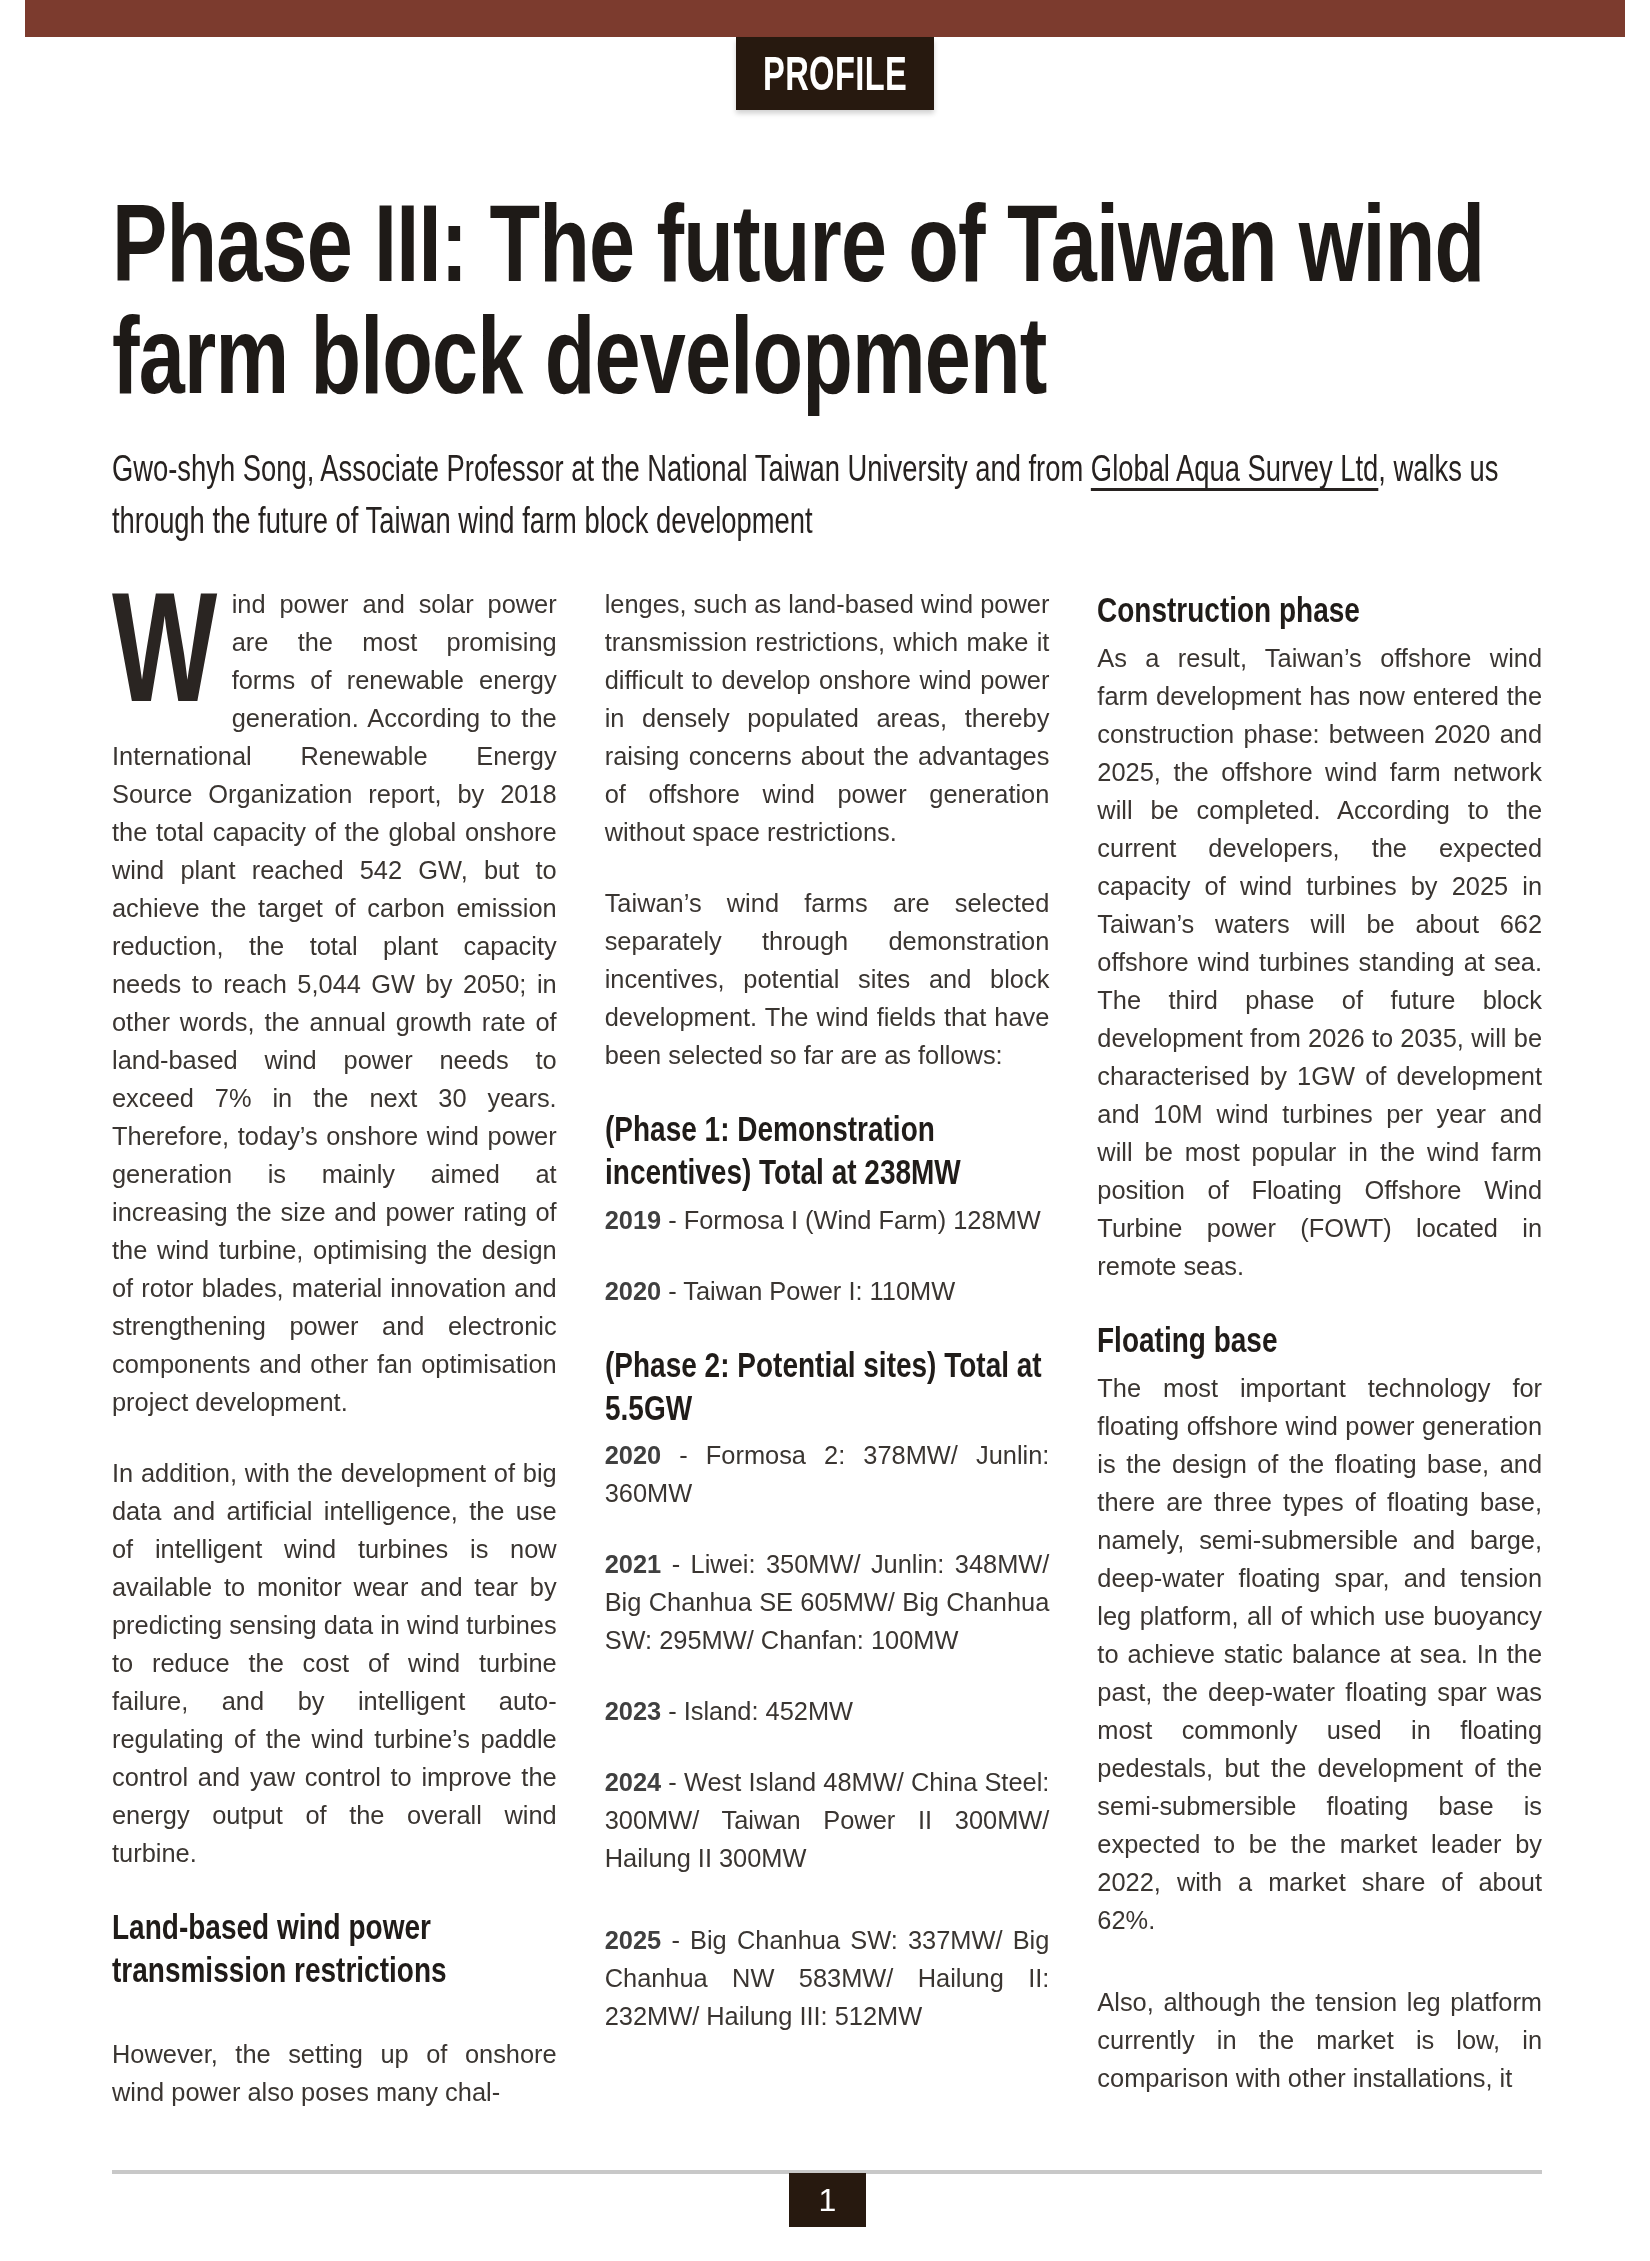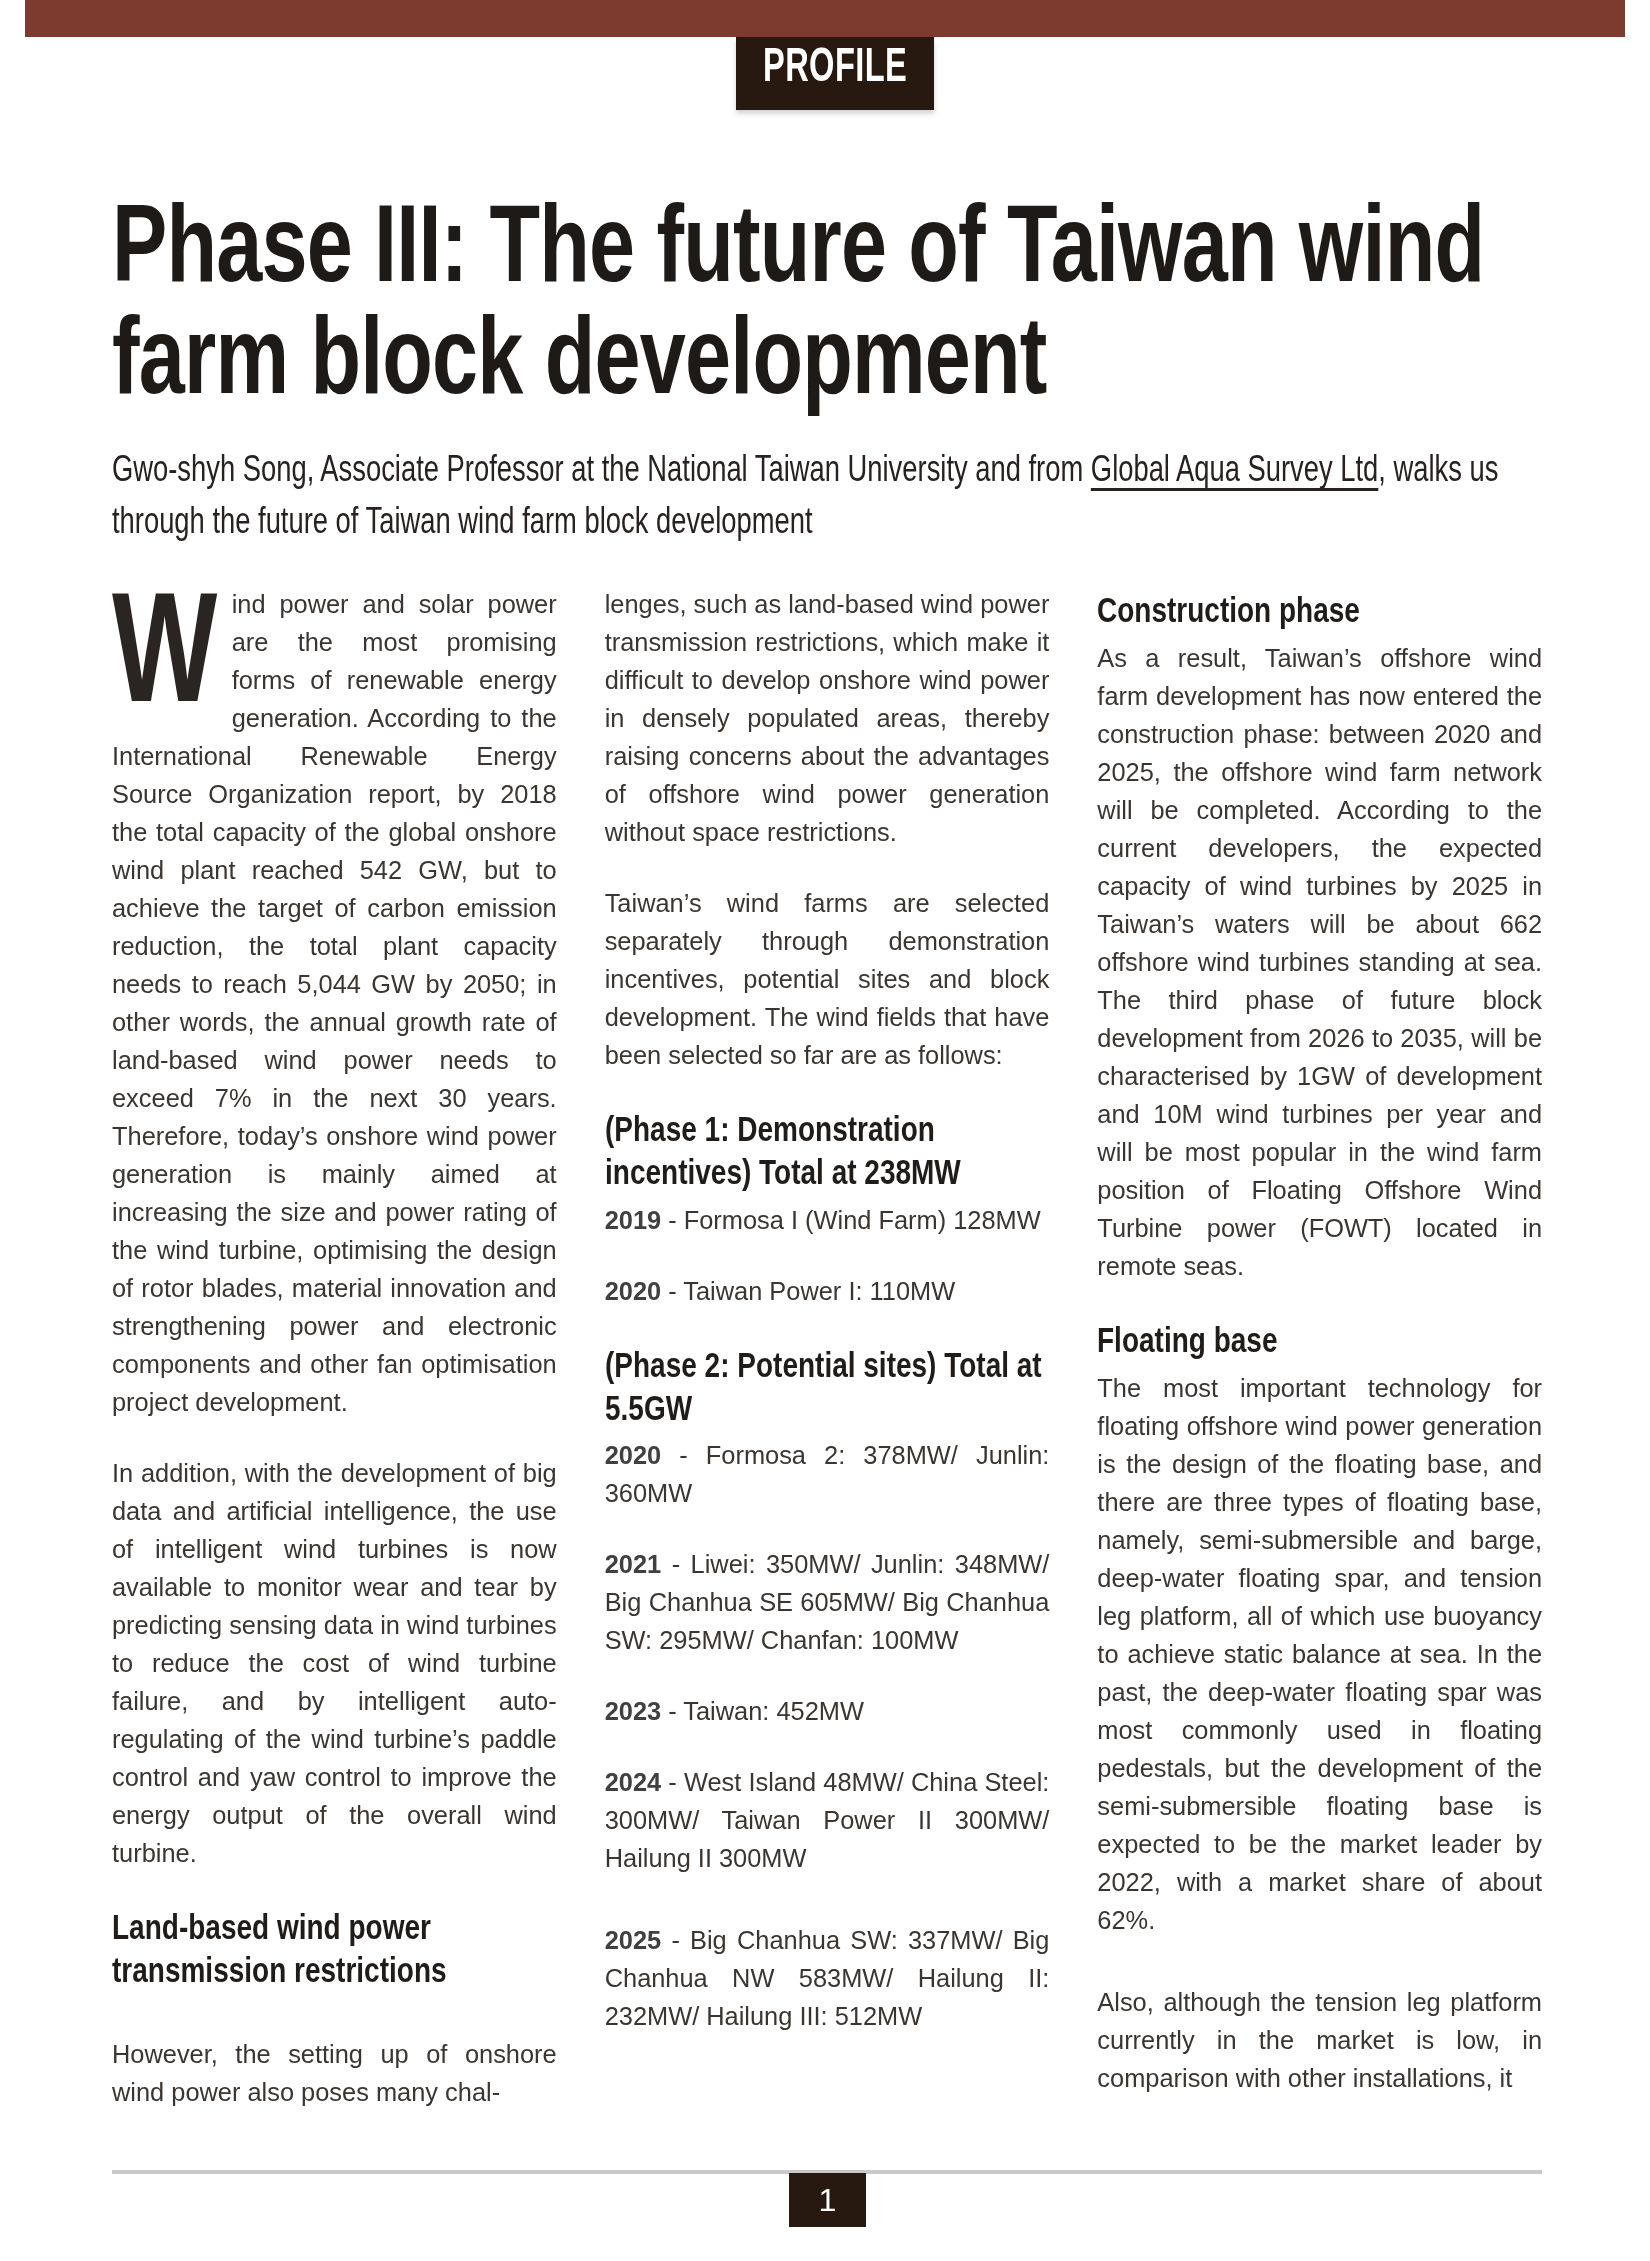--- a/index.html
+++ b/index.html
@@ -17,21 +17,21 @@
     position: absolute; left: 25.4px; top: 0;
     width: 1600px; height: 37px;
     background: #7c3b2e;
   }
 
   
   .profile-tag {
     position: absolute; left: 736px; top: 37px;
     width: 198px; height: 73px;
     background: #27190f;
-    display: flex; justify-content: center;
+    display: flex; align-items: center; justify-content: center;
     box-shadow: 0 3.9px 5px rgba(0,0,0,0.18);
   }
   .profile-tag span {
     color: #ffffff;
     font-size: 48px; font-weight: bold;
     transform: scaleX(0.68);
     letter-spacing: 0.6px;
     white-space: nowrap;
   }
 
@@ -145,21 +145,21 @@
 
   <div class="col">
     <p>lenges, such as land-based wind power transmission restrictions, which make it difficult to develop onshore wind power in densely populated areas, thereby raising concerns about the advantages of offshore wind power generation without space restrictions.</p>
     <p>Taiwan’s wind farms are selected separately through demonstration incentives, potential sites and block development. The wind fields that have been selected so far are as follows:</p>
     <h3>(Phase 1: Demonstration incentives) Total at 238MW</h3>
     <p class="entry"><b>2019</b> <span>- Formosa I (Wind Farm) 128MW</span></p>
     <p class="entry"><b>2020</b> <span>- Taiwan Power I: 110MW</span></p>
     <h3>(Phase 2: Potential sites) Total at 5.5GW</h3>
     <p class="entry"><b>2020</b> <span>- Formosa 2: 378MW/ Junlin: 360MW</span></p>
     <p class="entry"><b>2021</b> <span>- Liwei: 350MW/ Junlin: 348MW/ Big Chanhua SE 605MW/ Big Chanhua SW: 295MW/ Chanfan: 100MW</span></p>
-    <p class="entry"><b>2023</b> <span>- Taiwan: 452MW</span></p>
+    <p class="entry"><b>2023</b> <span>- Island: 452MW</span></p>
     <p class="entry"><b>2024</b> <span>- West Island 48MW/ China Steel: 300MW/ Taiwan Power II 300MW/ Hailung II 300MW</span></p>
     <p class="entry"><b>2025</b> <span>- Big Chanhua SW: 337MW/ Big Chanhua NW 583MW/ Hailung II: 232MW/ Hailung III: 512MW</span></p>
   </div>
 
   <div class="col">
     <h3>Construction phase</h3>
     <p>As a result, Taiwan’s offshore wind farm development has now entered the construction phase: between 2020 and 2025, the offshore wind farm network will be completed. According to the current developers, the expected capacity of wind turbines by 2025 in Taiwan’s waters will be about 662 offshore wind turbines standing at sea. The third phase of future block development from 2026 to 2035, will be characterised by 1GW of development and 10M wind turbines per year and will be most popular in the wind farm position of Floating Offshore Wind Turbine power (FOWT) located in remote seas.</p>
     <h3>Floating base</h3>
     <p>The most important technology for floating offshore wind power generation is the design of the floating base, and there are three types of floating base, namely, semi-submersible and barge, deep-water floating spar, and tension leg platform, all of which use buoyancy to achieve static balance at sea. In the past, the deep-water floating spar was most commonly used in floating pedestals, but the development of the semi-submersible floating base is expected to be the market leader by 2022, with a market share of about 62%.</p>
     <p>Also, although the tension leg platform currently in the market is low, in comparison with other installations, it</p>

